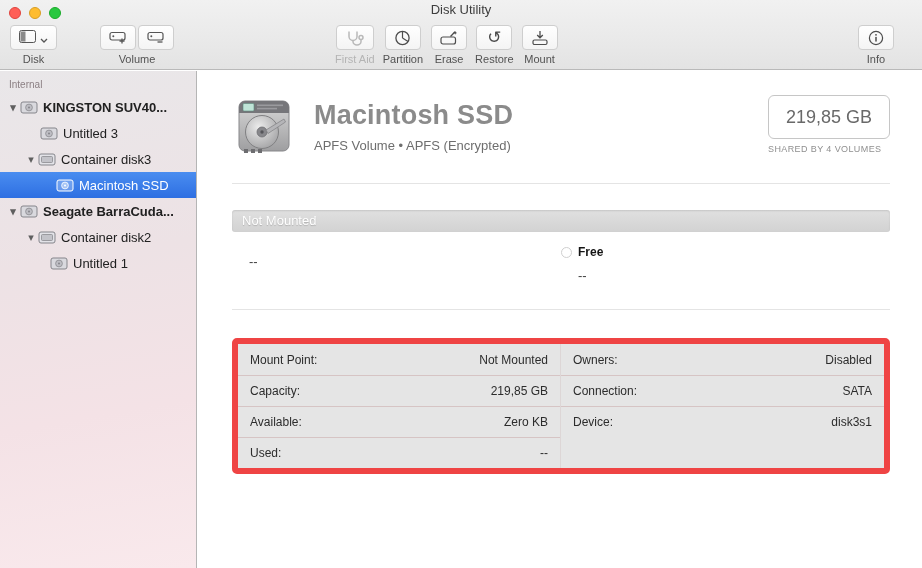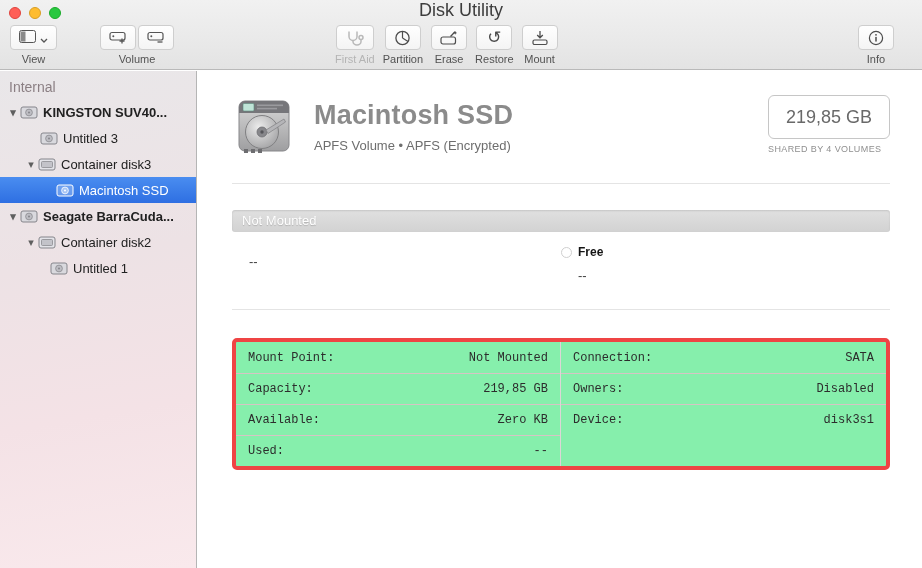--- a/index.html
+++ b/index.html
@@ -10,21 +10,21 @@
   
   .header { position:absolute; top:0; left:0; right:0; height:70px;
             background:linear-gradient(180deg,#f1f1f1 0%,#e9e9e9 60%,#e3e3e3 100%);
             border-bottom:1px solid #b9b9b9; }
   .titlebar { position:relative; height:22px; }
   .traffic { position:absolute; left:9px; top:7px; display:flex; gap:8px; }
   .tl { width:12px; height:12px; border-radius:50%; display:inline-block; }
   .tl.red    { background:#ff5f57; border:1px solid #e0443e; }
   .tl.yellow { background:#febc2e; border:1px solid #d89e24; }
   .tl.green  { background:#28c840; border:1px solid #1aab29; }
-  .window-title { text-align:center; font-size:18px; color:#3d3d3d; line-height:20px; }
+  .window-title { text-align:center; font-size:13px; color:#3d3d3d; line-height:20px; }
 
   .toolbar { position:absolute; top:22px; left:0; right:0; height:48px; }
   .tb-group { position:absolute; display:flex; flex-direction:column; align-items:center; }
   .btn-row { display:flex; gap:2px; }
   .tb-btn { height:25px; min-width:36px; padding:0 8px;
             background:linear-gradient(#ffffff,#f4f4f4);
             border:1px solid #cecece; border-radius:4px;
             display:flex; align-items:center; justify-content:center; gap:4px; cursor:default; }
   .tb-label { font-size:11px; color:#525252; margin-top:3px; white-space:nowrap; }
   .tb-label.disabled { color:#b4b4b4; }
@@ -33,21 +33,21 @@
   .g-center { left:335px; top:3px; flex-direction:row; gap:8px; align-items:flex-start; }
   .g-info   { right:28px; top:3px; }
   .tb-item { display:flex; flex-direction:column; align-items:center; }
   .glyph-restore::before { content:"↺"; font-size:17px; line-height:17px; color:#4a4a4a; }
   .disabled-icon { opacity:1; }
 
   
   .sidebar { position:absolute; top:71px; left:0; bottom:0; width:197px;
              background:linear-gradient(170deg,#e9e7e9 0%, #ede2e5 38%, #f4e2e6 68%, #f9e9ec 100%);
              border-right:1px solid #b5b5b5; padding-top:7px; }
-  .sb-section { font-size:14px; color:#8b7f83; padding:1px 0 4px 9px; }
+  .sb-section { font-size:10px; color:#8b7f83; padding:1px 0 4px 9px; }
   .sb-row { height:26px; display:flex; align-items:center; font-size:13px; color:#212121; }
   .sb-row.selected { background:linear-gradient(#4a8df0,#2e6fe2); color:#fff; }
   .disclosure { width:14px; flex:none; text-align:center; }
   .disclosure::before { content:"▾"; font-size:11px; color:#5f5f5f; position:relative; top:-1px; }
   .sb-icon { width:18px; height:15px; flex:none; margin-right:5px; }
   .sb-label { white-space:nowrap; overflow:hidden; text-overflow:ellipsis; padding-right:4px; }
   .pl6  { padding-left:6px;font-weight:bold; }
   .pl24 { padding-left:24px; }
   .pl40 { padding-left:40px; }
   .pl50 { padding-left:50px; }
@@ -74,22 +74,22 @@
                box-shadow:inset 0 1px 2px rgba(0,0,0,.12);
                color:#fff; font-size:13px; line-height:22px; padding-left:10px;
                text-shadow:0 1px 1px rgba(0,0,0,.18); }
   .legend { display:flex; margin-top:13px; }
   .legend-item { width:50%; }
   .legend-head { display:flex; align-items:center; font-size:12px; font-weight:bold; color:#151515; }
   .dot { width:11px; height:11px; border-radius:50%; margin-right:6px; flex:none; }
   .dot.used { background:#1fa8f2; }
   .dot.free { background:#ffffff; border:1px solid #cfcfcf; }
   .legend-value { font-size:13px; color:#3e3e3e; margin:9px 0 0 17px; }
-  .details { margin-top:28px; border:4px solid #ef4444; border-radius:5px;
-             display:grid; grid-template-columns:1fr 1fr; overflow:hidden; background:#86efac;font-family:Liberation Mono, monospace; }
+  .details { margin-top:28px; border:6px solid #ef4444; border-radius:5px;
+             display:grid; grid-template-columns:1fr 1fr; overflow:hidden; background:#e5e5e5; }
   .dcol.left { border-right:1px solid #ddd6d6; }
   .drow { display:flex; justify-content:space-between; align-items:center;
           height:31px; padding:0 12px; font-size:12px; color:#2c2c2c;
           border-top:1px solid #d6c4c4; }
   .dcol .drow:first-child { border-top:none; }
   .dlabel { white-space:nowrap; }
   .dvalue { white-space:nowrap; }
 </style>
 </head>
 <body>
@@ -115,21 +115,21 @@
                 <rect x="0.5" y="0.5" width="16" height="12" rx="2" fill="none" stroke="#555" stroke-width="1"></rect>
                 <rect x="1.5" y="1.5" width="5" height="10" fill="#8a8a8a"></rect>
               </svg>
           </span>
           <span>
             <svg width="8" height="5" viewBox="0 0 8 5">
                 <path d="M1 1 L4 4 L7 1" fill="none" stroke="#555" stroke-width="1.3"></path>
               </svg>
           </span>
         </div>
-        <div class="tb-label">View</div>
+        <div class="tb-label">Disk</div>
       </div>
 
       <div class="tb-group g-volume">
         <div class="btn-row">
           <div class="tb-btn">
             <svg width="18" height="15" viewBox="0 0 18 15">
                 <rect x="1" y="2.5" width="15" height="7.5" rx="2" fill="none" stroke="#555" stroke-width="1.2"></rect>
                 <circle cx="4.3" cy="6.2" r="1" fill="#555"></circle>
                 <path d="M13 8.5 v5 M10.5 11 h5" stroke="#555" stroke-width="1.3" fill="none"></path>
               </svg>
@@ -361,28 +361,28 @@
           <span class="dlabel">Available:</span>
           <span class="dvalue">Zero KB</span>
         </div>
         <div class="drow">
           <span class="dlabel">Used:</span>
           <span class="dvalue">--</span>
         </div>
       </div>
       <div class="dcol">
         <div class="drow">
+          <span class="dlabel">Owners:</span>
+          <span class="dvalue">Disabled</span>
+        </div>
+        <div class="drow">
           <span class="dlabel">Connection:</span>
           <span class="dvalue">SATA</span>
         </div>
         <div class="drow">
-          <span class="dlabel">Owners:</span>
-          <span class="dvalue">Disabled</span>
-        </div>
-        <div class="drow">
           <span class="dlabel">Device:</span>
           <span class="dvalue">disk3s1</span>
         </div>
       </div>
     </div>
 
   </main>
 </div>
 
 </body></html>

